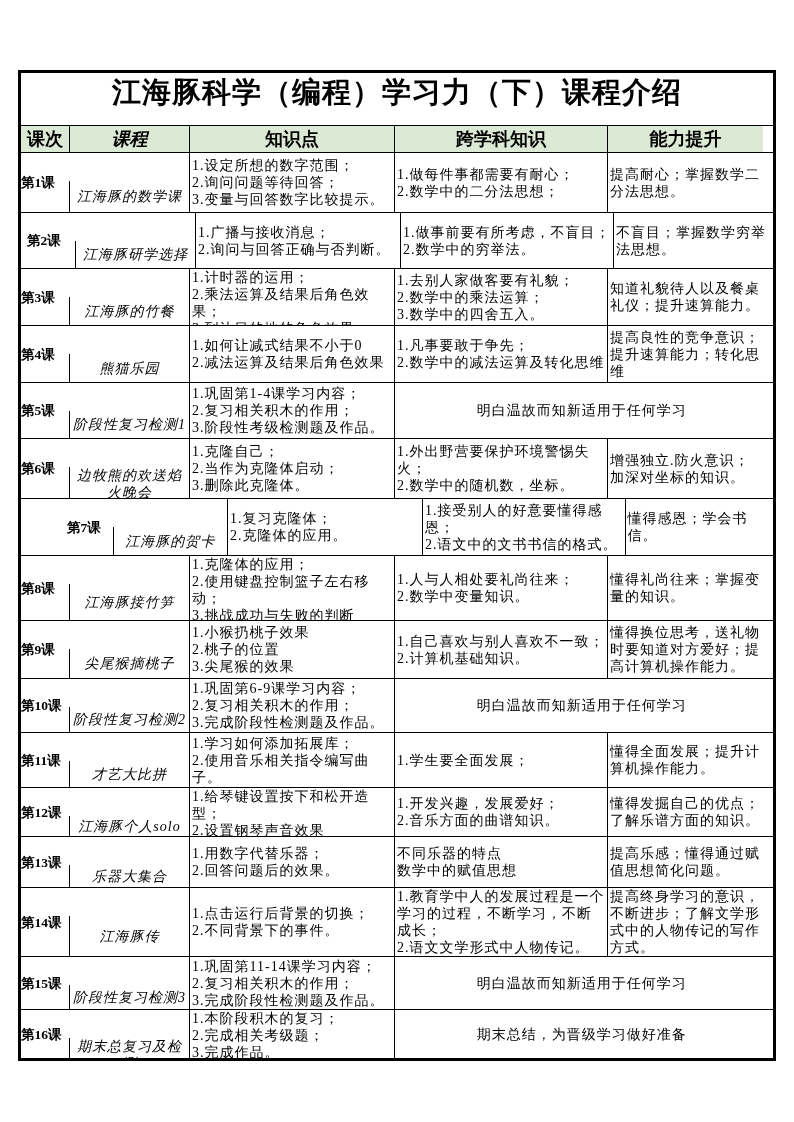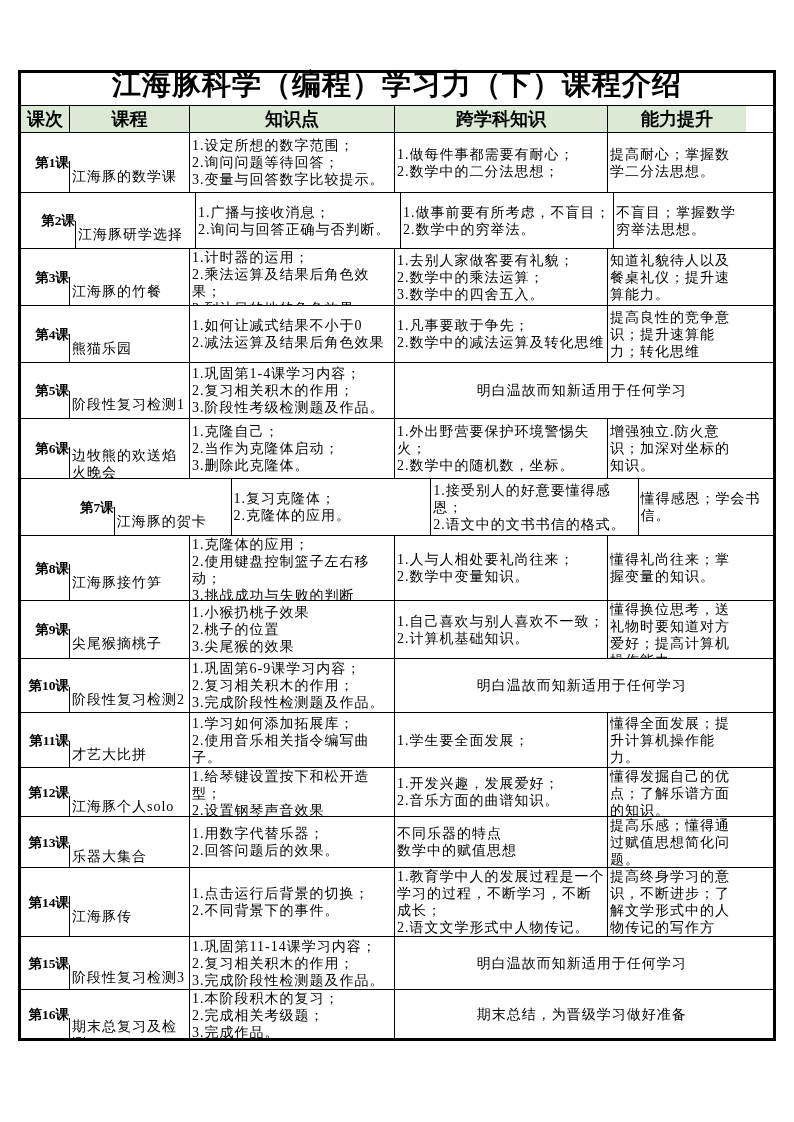--- a/index.html
+++ b/index.html
@@ -10,21 +10,21 @@
     overflow:hidden;
   }
   .page{position:relative;width:794px;height:1122px;background:#fff;}
   .course-table{
     position:absolute;left:18px;top:70px;width:752px;
     border:3px solid #000;
     box-sizing:content-box;
     background:#fff;
   }
   .title-row{
-    height:32px;display:flex;align-items:flex-end;justify-content:center;
+    height:52px;display:flex;align-items:flex-start;justify-content:center;
   }
   .table-title{
     font-family:"Liberation Sans","DejaVu Sans",sans-serif;
     font-weight:bold;font-size:29px;letter-spacing:1px;white-space:nowrap;
   }
   .trow{display:flex;border-top:1.5px solid #000;}
   .cell{
     box-sizing:border-box;
     border-left:1.5px solid #000;
     overflow:hidden;
@@ -34,31 +34,31 @@
   .cell:first-child{border-left:none;}
   .cell-inner{margin:auto 0;width:100%;} 
   .header-row .cell{
     background:#dcead5;
     font-family:"Liberation Sans","DejaVu Sans",sans-serif;
     font-weight:bold;font-size:18px;
     text-align:center;justify-content:center;
   }
   .header-row{height:26px;}
   .c-lesson{width:48px;padding:0;}
-  .c-course{width:120px;}
+  .c-course{width:120px;font-style:italic;}
   .c-knowledge{width:205px;}
   .c-cross{width:213px;}
-  .c-ability{width:139px;}
+  .c-ability{width:156px;}
   .c-merged{width:374.5px;}
   .body-cell{font-size:14px;letter-spacing:1px;line-height:17px;}
   .lesson-cell{
-    font-weight:bold;text-align:right;font-size:13.5px;letter-spacing:0;
+    font-weight:bold;text-align:left;font-size:13.5px;letter-spacing:0;
     white-space:nowrap;justify-content:center;
   }
-  .course-cell{text-align:left;margin-top:28px;}
+  .course-cell{text-align:center;margin-top:28px;}
   .merged-cell{text-align:center;justify-content:center;}
   .k-item{display:block;text-align:left;}
 </style>
 </head>
 <body>
 
 <div class="page">
   <div class="course-table">
     <div class="title-row">
       <span class="table-title">江海豚科学（编程）学习力（下）课程介绍</span>

